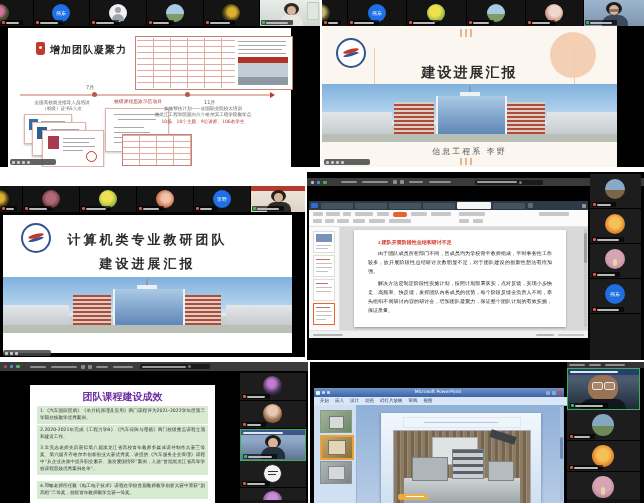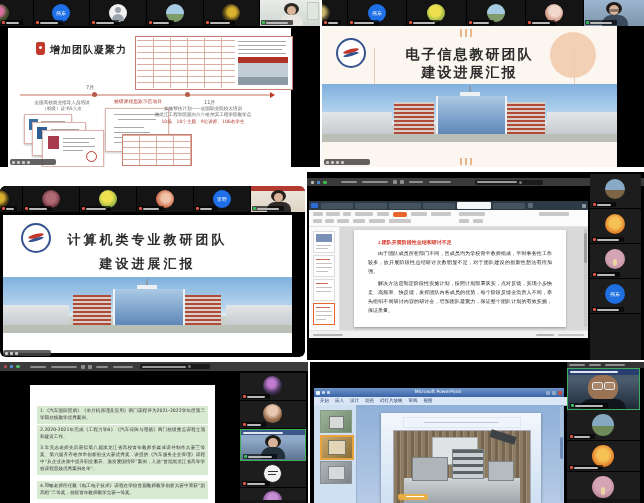--- a/index.html
+++ b/index.html
@@ -215,46 +215,46 @@
       <div class="abs" style="left:138px;top:3px;width:2px;height:8px;background:#e9b58a;"></div>
       <div class="abs" style="left:143px;top:3px;width:2px;height:8px;background:#e9b58a;"></div>
       <div class="abs" style="left:148px;top:3px;width:2px;height:8px;background:#e9b58a;"></div>
       <div class="abs" style="left:228px;top:6px;width:46px;height:46px;border-radius:50%;background:#f3d0b4;"></div>
       <div class="abs" style="left:52px;top:22px;width:1px;height:42px;background:#eccdaf;"></div>
       <div class="abs" style="left:252px;top:22px;width:1px;height:42px;background:#eccdaf;"></div>
       <div class="abs" style="left:14px;top:12px;width:26px;height:26px;border-radius:50%;border:2px solid #35548f;background:#fff;">
         <div class="abs" style="left:5px;top:9px;width:16px;height:4px;border-radius:50%;background:#c0392b;transform:rotate(-15deg);"></div>
         <div class="abs" style="left:5px;top:13px;width:16px;height:3px;border-radius:50%;background:#35548f;transform:rotate(-15deg);"></div>
       </div>
-      <div class="slide-title" style="top:20px;font-size:14px;letter-spacing:2px;">电子信息教研团队</div>
       <div class="slide-title" style="top:38px;font-size:14px;letter-spacing:2px;">建设进展汇报</div>
 
       <div class="abs sky" style="left:0;top:58px;width:295px;height:58px;">
         <div class="bldg-wing" style="left:0;bottom:8px;width:70px;height:22px;"></div>
         <div class="bldg-wing" style="right:0;bottom:8px;width:70px;height:22px;"></div>
         <div class="bldg-red" style="left:72px;bottom:8px;width:40px;height:32px;"></div>
         <div class="bldg-red" style="left:183px;bottom:8px;width:40px;height:32px;"></div>
         <div class="bldg-core" style="left:114px;bottom:8px;width:67px;height:38px;"></div>
         <div class="abs" style="left:138px;bottom:46px;width:20px;height:4px;background:#eef1f3;"></div>
         <div class="abs" style="left:147px;bottom:50px;width:2px;height:6px;background:#8b9aa6;"></div>
         <div class="abs" style="left:0;bottom:0;width:295px;height:8px;background:#b9bfb4;"></div>
       </div>
+      <div class="abs" style="left:0;top:120px;width:295px;text-align:center;font-size:8px;color:#555;letter-spacing:2px;">信息工程系  李野</div>
       <div class="abs" style="left:138px;top:132px;width:2px;height:7px;background:#e9b58a;"></div>
       <div class="abs" style="left:143px;top:132px;width:2px;height:7px;background:#e9b58a;"></div>
       <div class="abs" style="left:148px;top:132px;width:2px;height:7px;background:#e9b58a;"></div>
       <div class="abs" style="left:2px;bottom:2px;width:42px;height:6px;background:rgba(70,70,70,.85);border-radius:2px;display:flex;align-items:center;gap:2px;padding:0 2px;">
         <span class="blob" style="width:3px;height:3px;"></span>
           <span class="blob" style="width:3px;height:3px;"></span>
           <span class="blob" style="width:3px;height:3px;"></span>
           <span class="blob" style="width:3px;height:3px;"></span>
       </div>
     </div>
   </section>
 
-  <section class="panel" style="left:0;top:186px;width:305px;height:171px;border-radius:6px;">
+  <section class="panel" style="left:0;top:186px;width:305px;height:171px;">
     <div class="strip" style="height:26px;width:305px;">
       <div class="tile" style="width:22px;">
         <div class="av" style="left:-9px;top:4px;width:18px;height:18px;background:radial-gradient(circle at 50% 45%,#d8b12e 0 30%,#4a3b16 60%,#241d10 100%);"></div>
         <div class="nb" style="width:14px;">
             <span class="mic"></span>
             <span class="nt" style="width:8px;"></span>
           </div>
       </div>
       <div class="tile" style="width:56px;">
         <div class="av" style="left:19px;top:4px;width:18px;height:18px;background:radial-gradient(circle at 50% 45%,#b06a74 0 35%,#6e3540 70%,#45202a 100%);"></div>
@@ -475,20 +475,21 @@
       </div>
       <span class="nt" style="width:16px;margin-left:10px;background:#8d8d8d;"></span>
       <span class="nt" style="width:26px;margin-left:5px;background:#8d8d8d;"></span>
       <span class="blob" style="width:4px;height:4px;margin-left:4px;background:#8d8d8d;"></span>
       <span class="blob" style="width:4px;height:4px;margin-left:3px;background:#8d8d8d;"></span>
       <span class="nt" style="width:12px;margin-left:4px;background:#8d8d8d;"></span>
       <span class="nt" style="width:20px;margin-left:5px;background:#8d8d8d;"></span>
     </div>
 
     <div class="abs" style="left:30px;top:23px;width:185px;height:118px;background:#fff;">
+      <div class="abs" style="left:0;top:5px;width:185px;text-align:center;font-size:10px;font-weight:700;color:#7030a0;">团队课程建设成效</div>
       <div class="greenitem" style="left:7px;top:21px;width:165px;">1.《汽车国际贸易》《单片机原理及应用》两门课程评为2021-2022学年度第二学期在线教学优秀案例。</div>
       <div class="greenitem" style="left:7px;top:40px;width:165px;">2.2020-2021年完成《工程力学B》《汽车保险与理赔》两门校级重点课程立项和建设工作。</div>
       <div class="greenitem" style="left:7px;top:58px;width:165px;">3.常克志老师先后获得第八届黑龙江省高校青年教师多媒体课件制作大赛三等奖、第六届齐齐哈尔市创新创业大赛优秀奖，讲授的《汽车服务企业管理》课程中“从企业决策中提升职业素养、激发爱国情怀”案例，入选“首批黑龙江省高等学校课程思政优秀案例名单”。</div>
       <div class="greenitem" style="left:7px;top:96px;width:165px;">4.邓敏老师所任教《电工电子技术》课程在学校首届教师教学创新大赛中荣获“副高组”二等奖，校级青年教师教学竞赛一等奖。</div>
     </div>
 
     <div class="abs" style="left:240px;top:11px;width:66px;height:130px;background:#161616;">
       <div class="abs" style="left:0;top:0;width:66px;height:8px;background:#262626;display:flex;align-items:center;">
         <span class="blob" style="width:3px;height:3px;margin-left:2px;background:#d03a2e;border-radius:50%;"></span>
         <span class="nt" style="width:42px;margin-left:2px;background:#8d8d8d;"></span>

